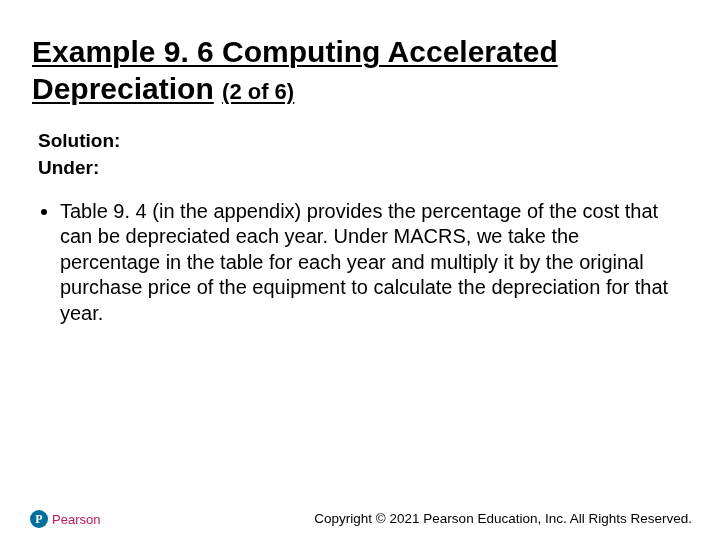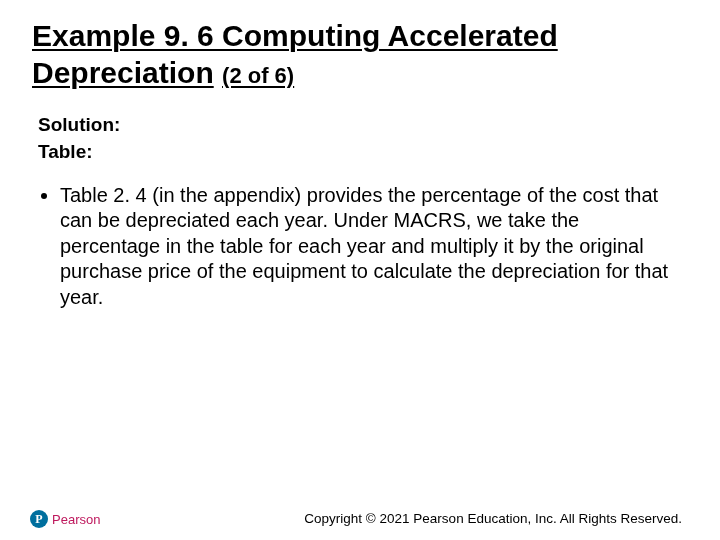--- a/index.html
+++ b/index.html
@@ -16,21 +16,21 @@
     box-sizing: border-box;
     width: 720px;
     height: 540px;
     padding: 18px 32px 14px 32px;
     position: relative;
   }
   .title {
     font-size: 30px;
     font-weight: 700;
     line-height: 1.22;
-    margin: 0 0 22px 0;
+    margin: 16px 0 22px 0;
   }
   .title .main {
     text-decoration: underline;
     text-decoration-thickness: 2px;
     text-underline-offset: 3px;
   }
   .title .paren {
     font-size: 22px;
     font-weight: 700;
     text-decoration: underline;
@@ -88,41 +88,41 @@
     justify-content: center;
     line-height: 1;
   }
   .logo .p-name {
     font-size: 13px;
     color: #be185d;
     font-weight: 400;
   }
   .copyright {
     position: absolute;
-    right: 38px;
+    right: 28px;
     bottom: 2px;
     font-size: 13.5px;
     color: #000;
   }
 </style>
 </head>
 <body>
 
 <div class="slide">
 
   <h1 class="title">
     <span class="main">Example 9. 6 Computing Accelerated Depreciation</span>
     <span class="paren">(2 of 6)</span>
   </h1>
 
   <div class="subhead">Solution:</div>
-  <div class="subhead2">Table:</div>
+  <div class="subhead2">Under:</div>
 
   <ul class="bullets">
-    <li>Table 2. 4 (in the appendix) provides the percentage of the cost that can be depreciated each year. Under MACRS, we take the percentage in the table for each year and multiply it by the original purchase price of the equipment to calculate the depreciation for that year.</li>
+    <li>Table 9. 4 (in the appendix) provides the percentage of the cost that can be depreciated each year. Under MACRS, we take the percentage in the table for each year and multiply it by the original purchase price of the equipment to calculate the depreciation for that year.</li>
   </ul>
 
   <div class="footer">
     <div class="logo">
       <div class="p-badge">P</div>
       <div class="p-name">Pearson</div>
     </div>
     <div class="copyright">Copyright © 2021 Pearson Education, Inc. All Rights Reserved.</div>
   </div>
 

